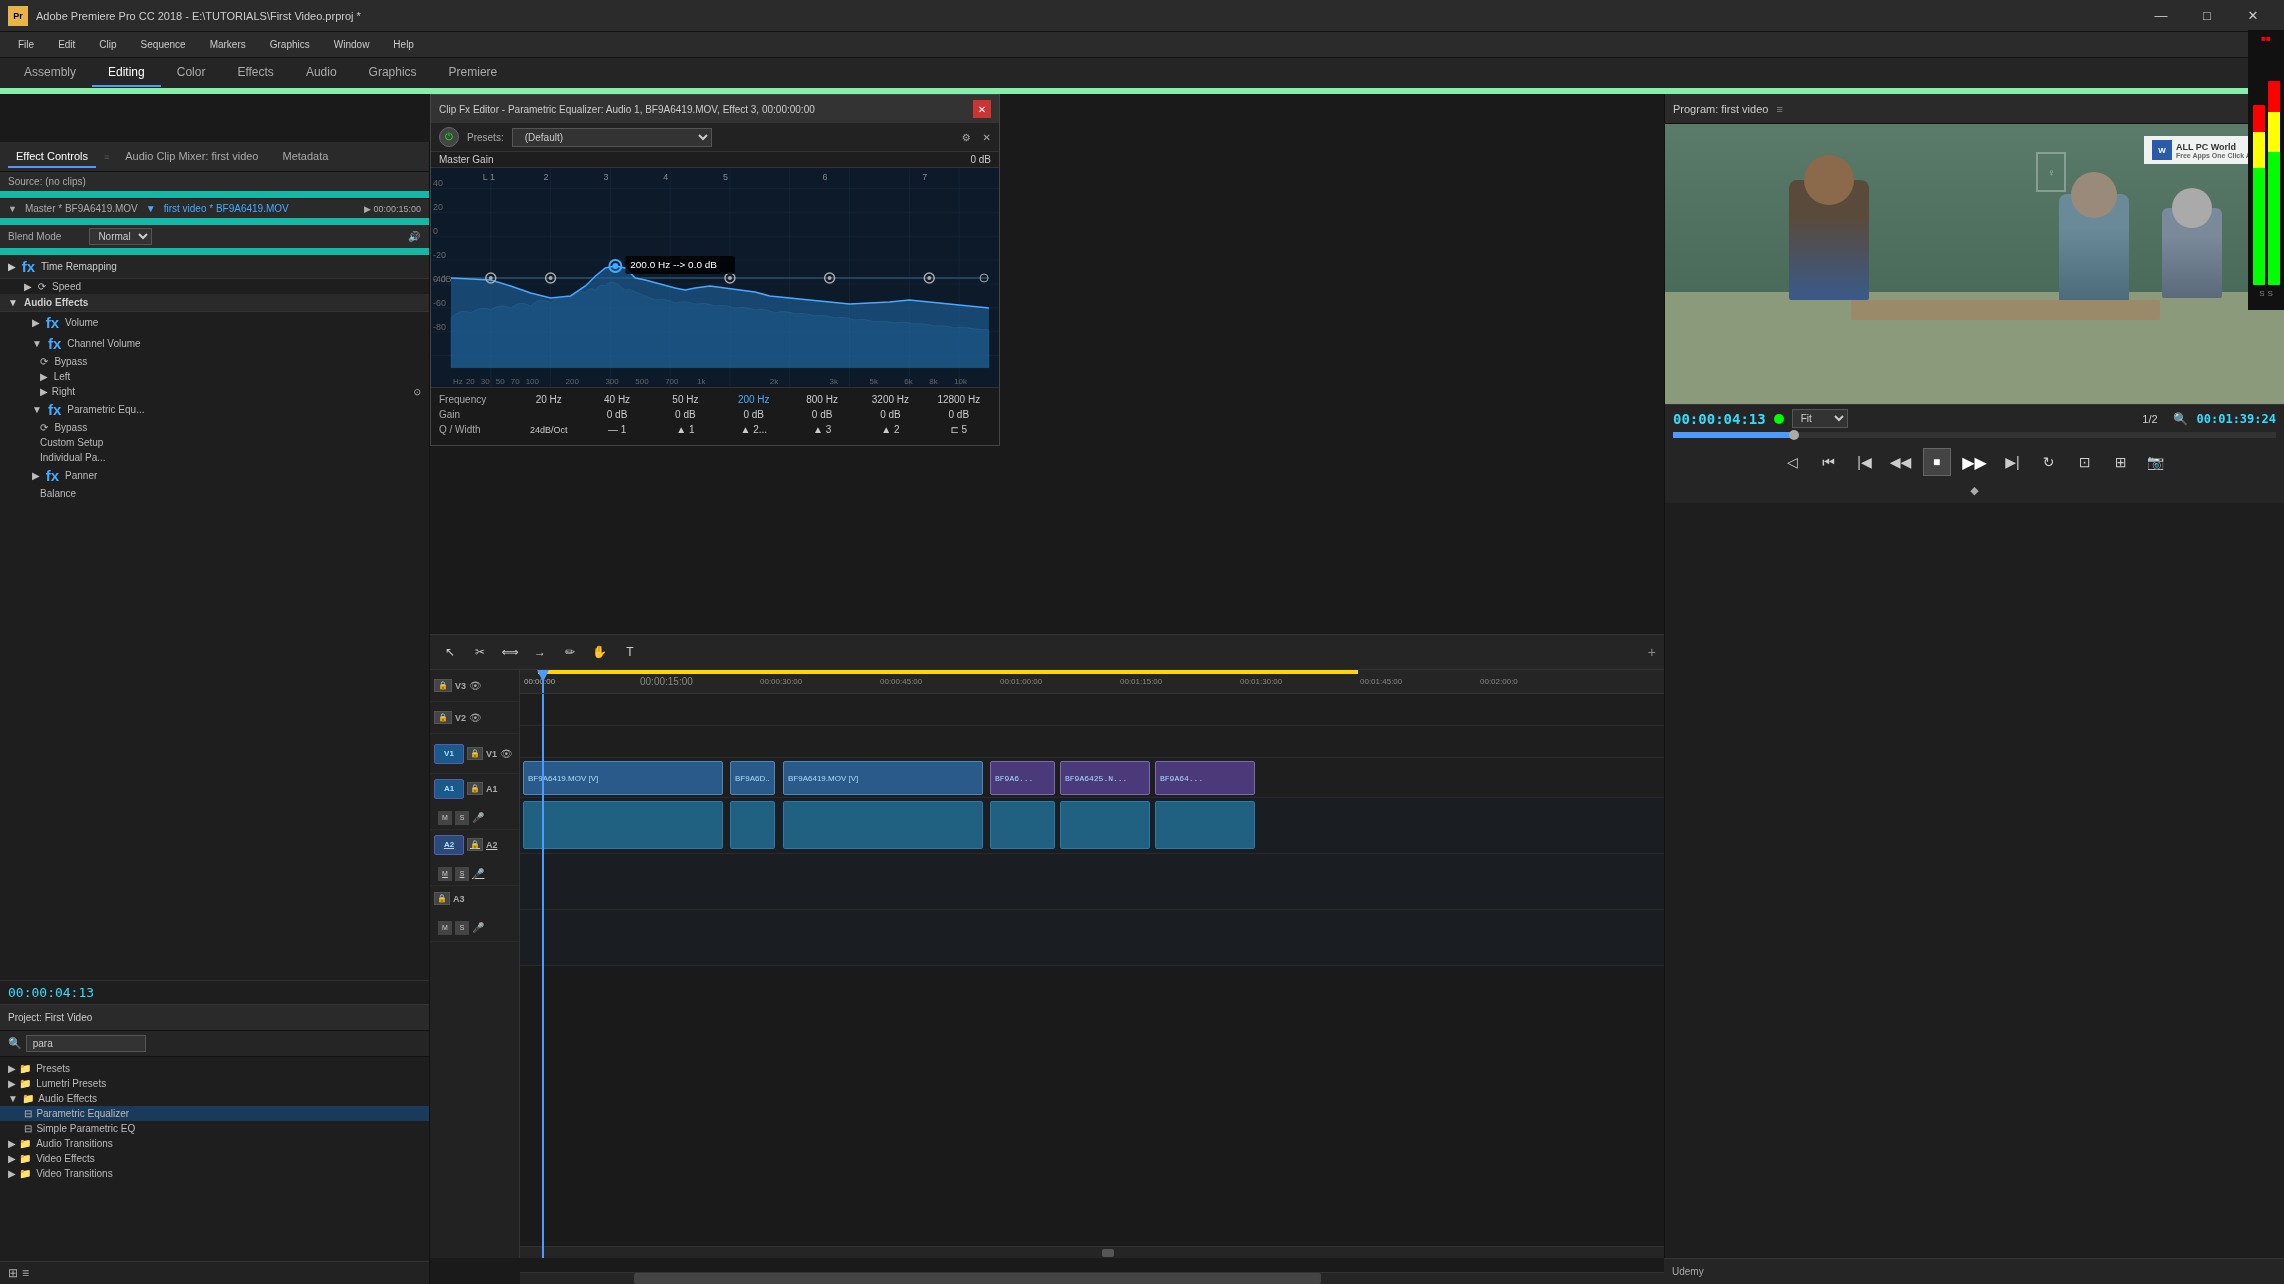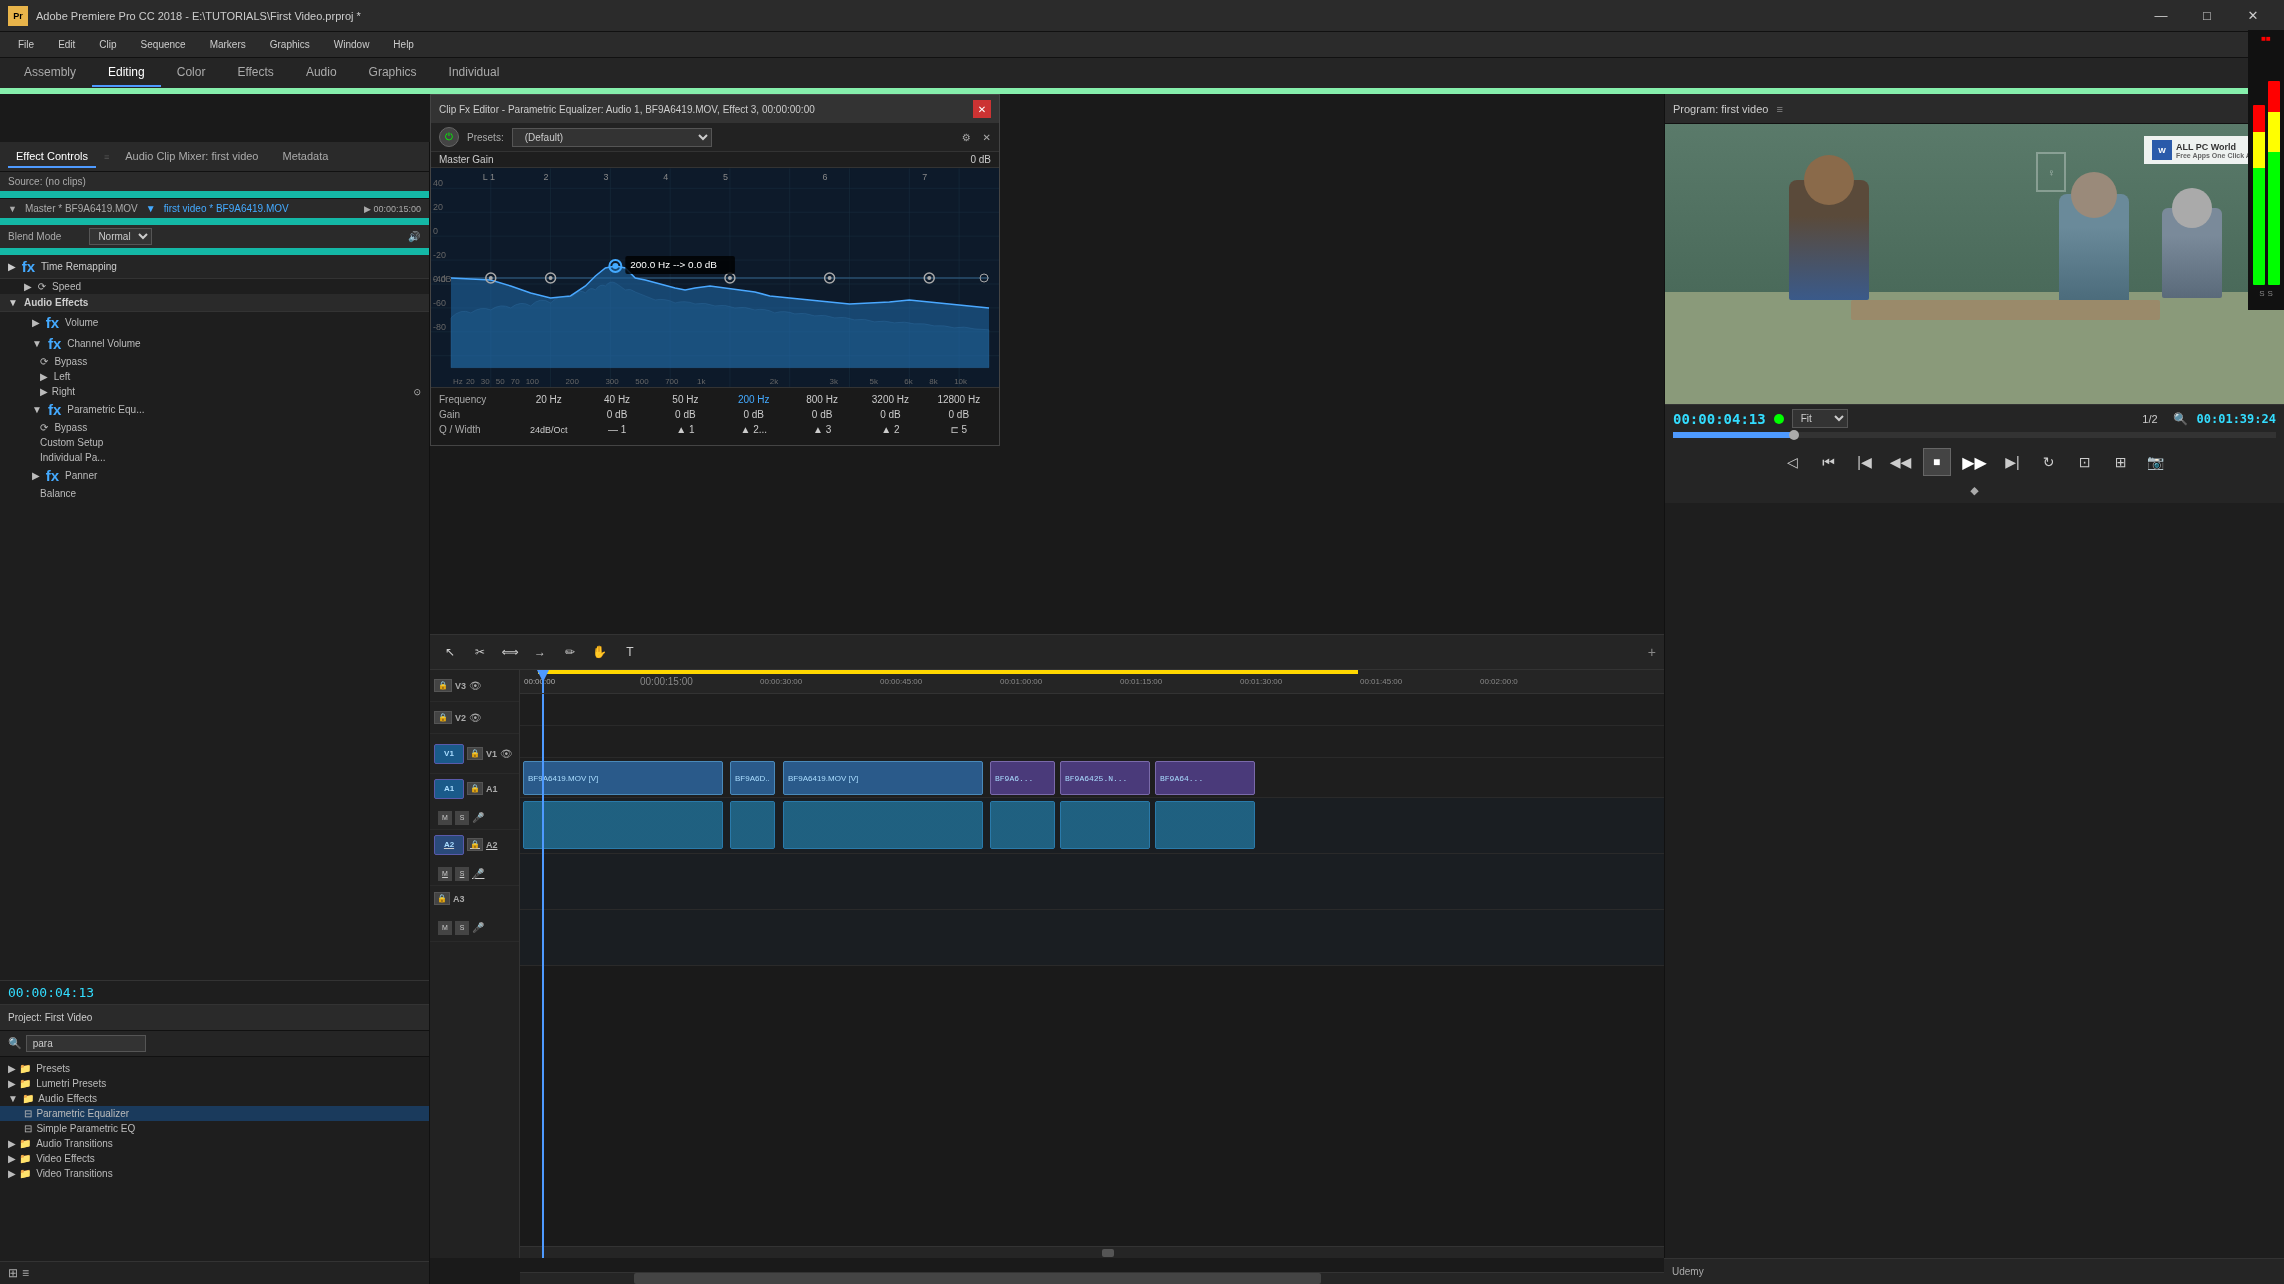--- a/index.html
+++ b/index.html
@@ -601,21 +601,21 @@
   <span class="menu-item">Help</span>
 </div>
 
 <div id="workspace-tabs">
   <div class="ws-tab">Assembly</div>
   <div class="ws-tab active">Editing</div>
   <div class="ws-tab">Color</div>
   <div class="ws-tab">Effects</div>
   <div class="ws-tab">Audio</div>
   <div class="ws-tab">Graphics</div>
-  <div class="ws-tab">Individual</div>
+  <div class="ws-tab">Premiere</div>
   <span class="ws-more">»</span>
 </div>
 
 <div id="main-layout">
 
   <div id="left-panel">
 
     <div class="panel-tabs">
       <span class="panel-tab active">Effect Controls</span>
       <span style="font-size:9px;color:#555;">≡</span>

